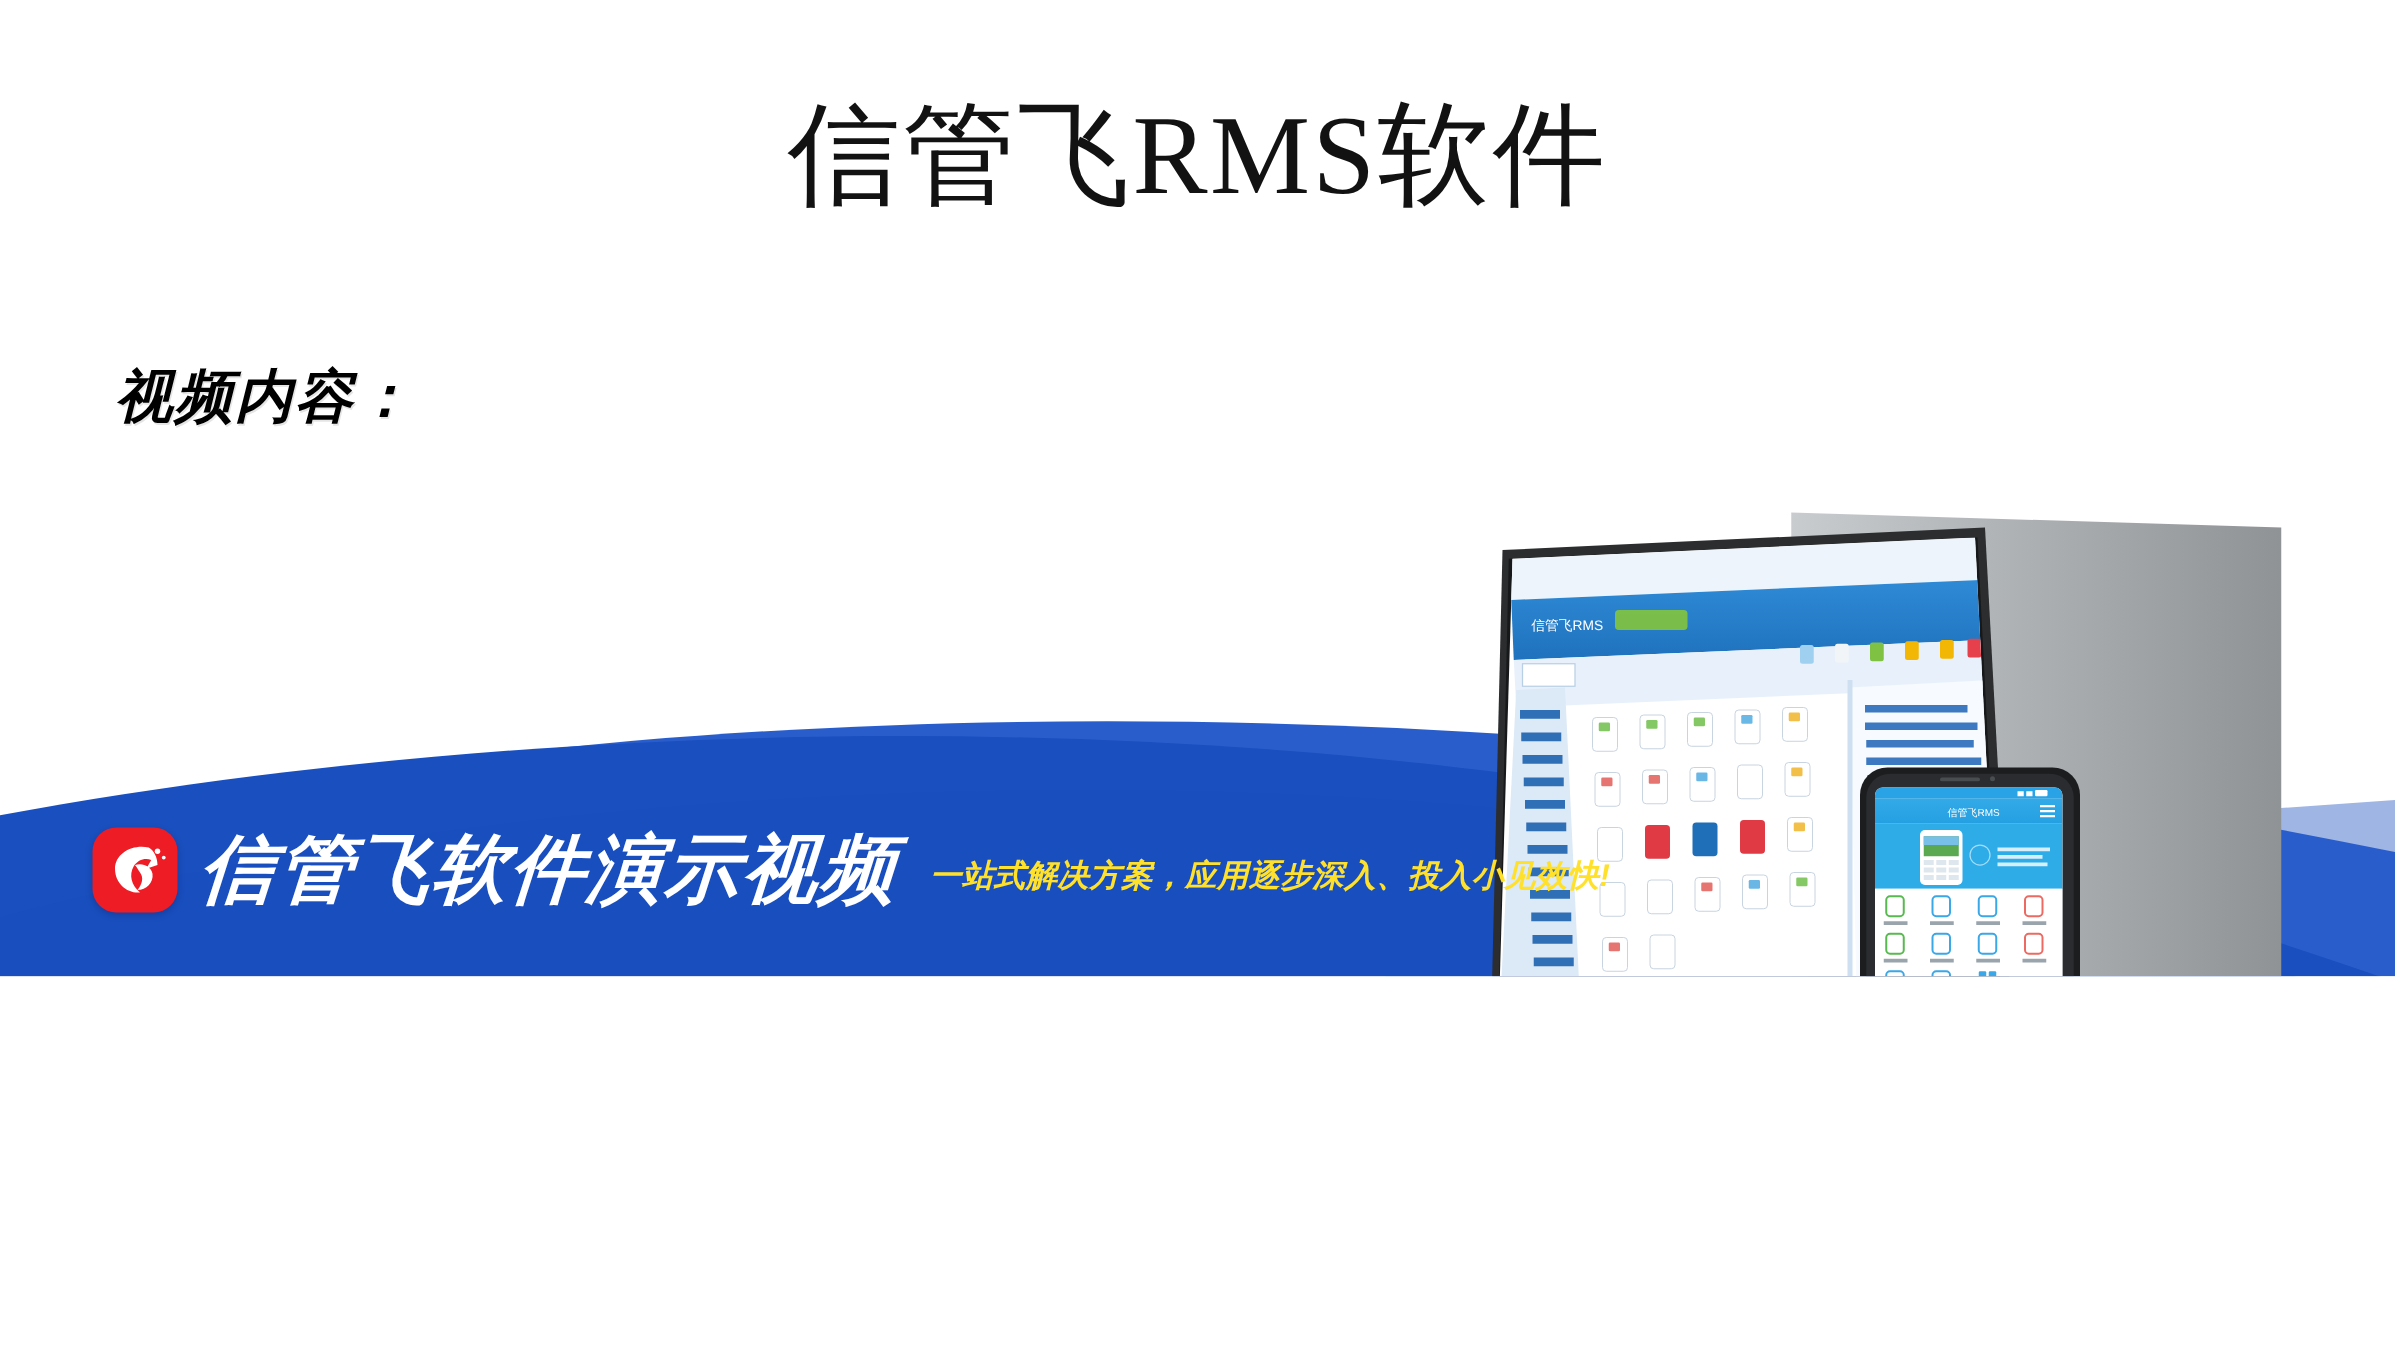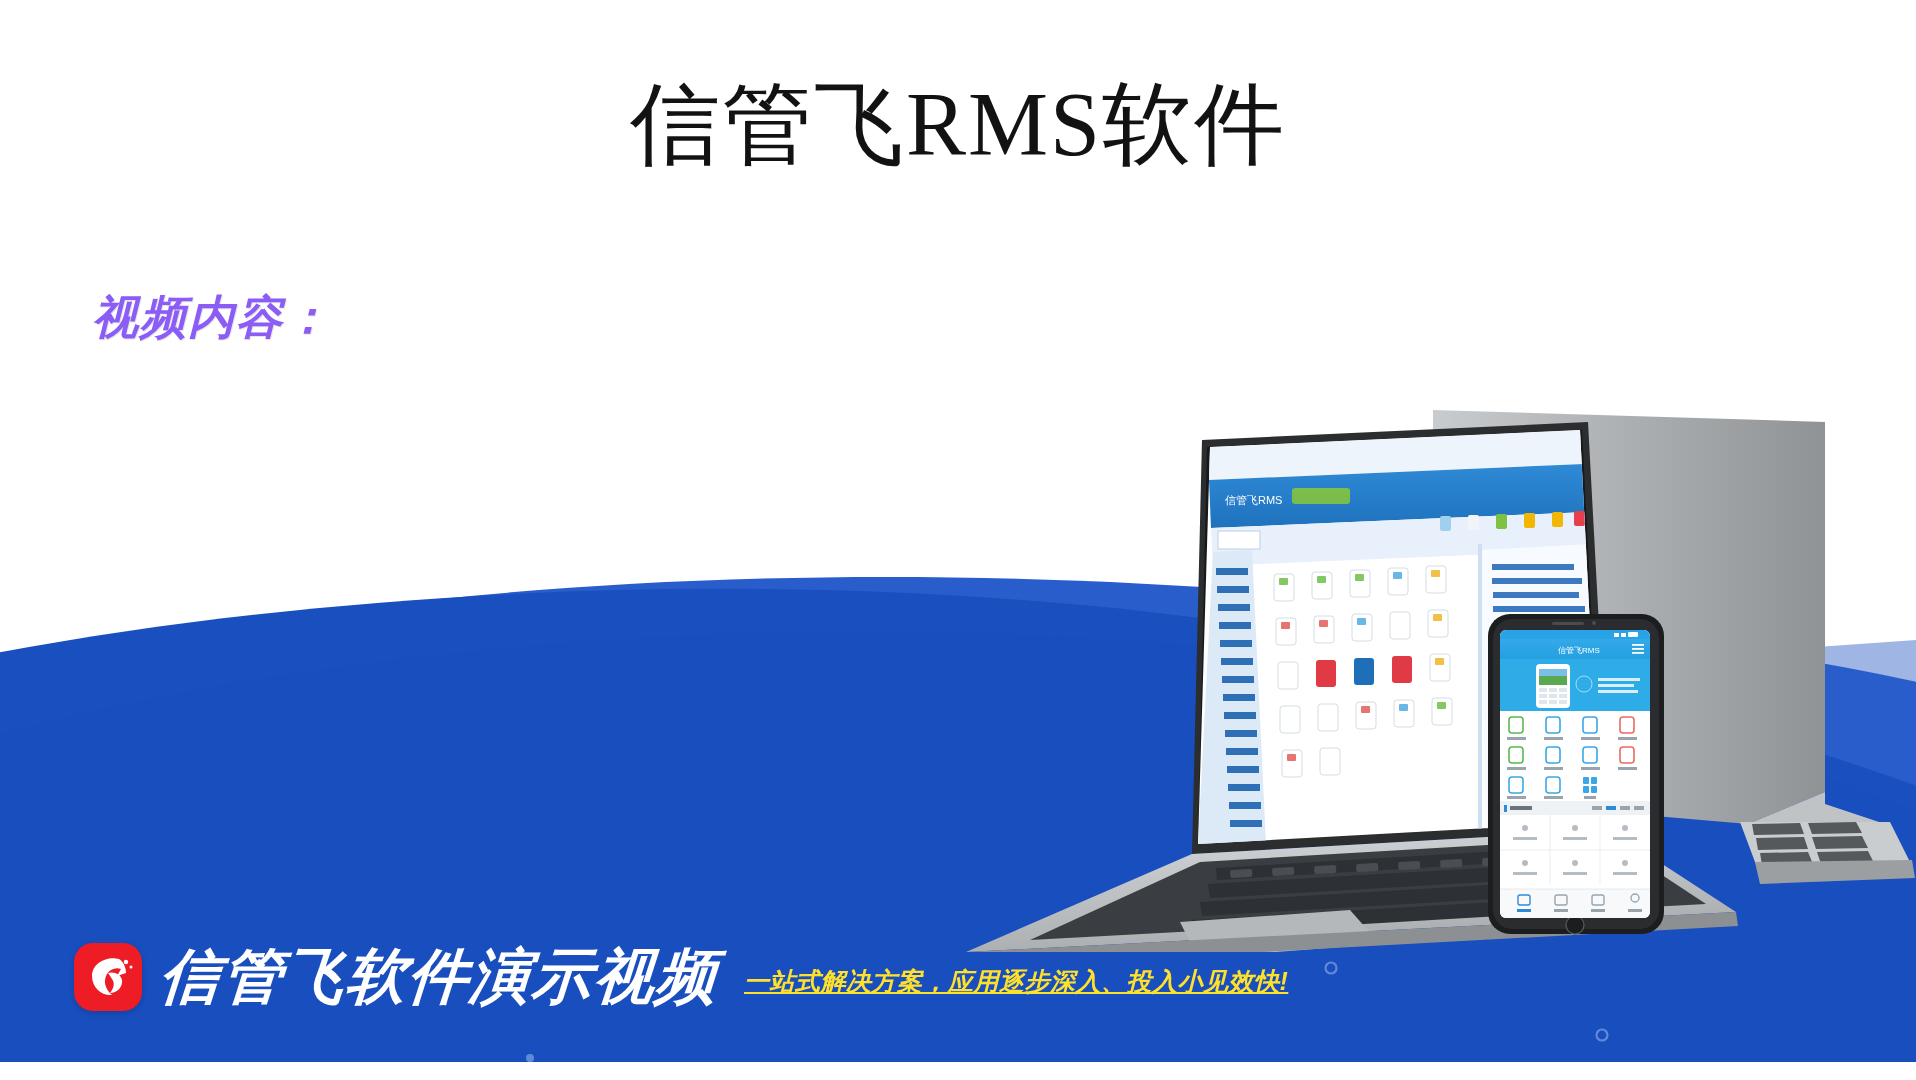--- a/index.html
+++ b/index.html
@@ -8,21 +8,21 @@
     padding: 0;
     background: #ffffff;
   }
   body {
     font-family: "Liberation Sans", "DejaVu Sans", sans-serif;
   }
 
   .slide {
     position: relative;
     width: 1916px;
-    height: 1062px;
+    height: 781px;
     overflow: hidden;
     background: #ffffff;
   }
 
   
   .bg-layer {
     position: absolute;
     inset: 0;
     width: 1916px;
     height: 1080px;
@@ -51,21 +51,21 @@
     top: 282px;
     color: #9a9a9a;
   }
   .subtitle-line {
     font-style: italic;
     font-weight: 600;
     font-size: 46px;
     line-height: 1.55;
     letter-spacing: 2px;
     white-space: nowrap;
-    color: #8b5cf6;
+    color: #000000;
     text-shadow: 1px 1px 0 rgba(150,150,150,0.25);
   }
   .subtitle-line.indent {
     padding-left: 86px;
   }
 
   
   .devices {
     position: absolute;
     left: 880px;
@@ -111,21 +111,20 @@
 
   .tagline {
     margin-left: 26px;
     margin-top: 8px;
     font-size: 25px;
     font-weight: bold;
     font-style: italic;
     color: #ffe12b;
     white-space: nowrap;
     letter-spacing: 0.5px;
-    text-decoration: underline;
   }
 </style>
 </head>
 <body>
 
 <div class="slide">
 
   <svg class="bg-layer" viewBox="0 0 1916 1080" preserveAspectRatio="none">
     <defs>
       <clipPath id="slideClip">

